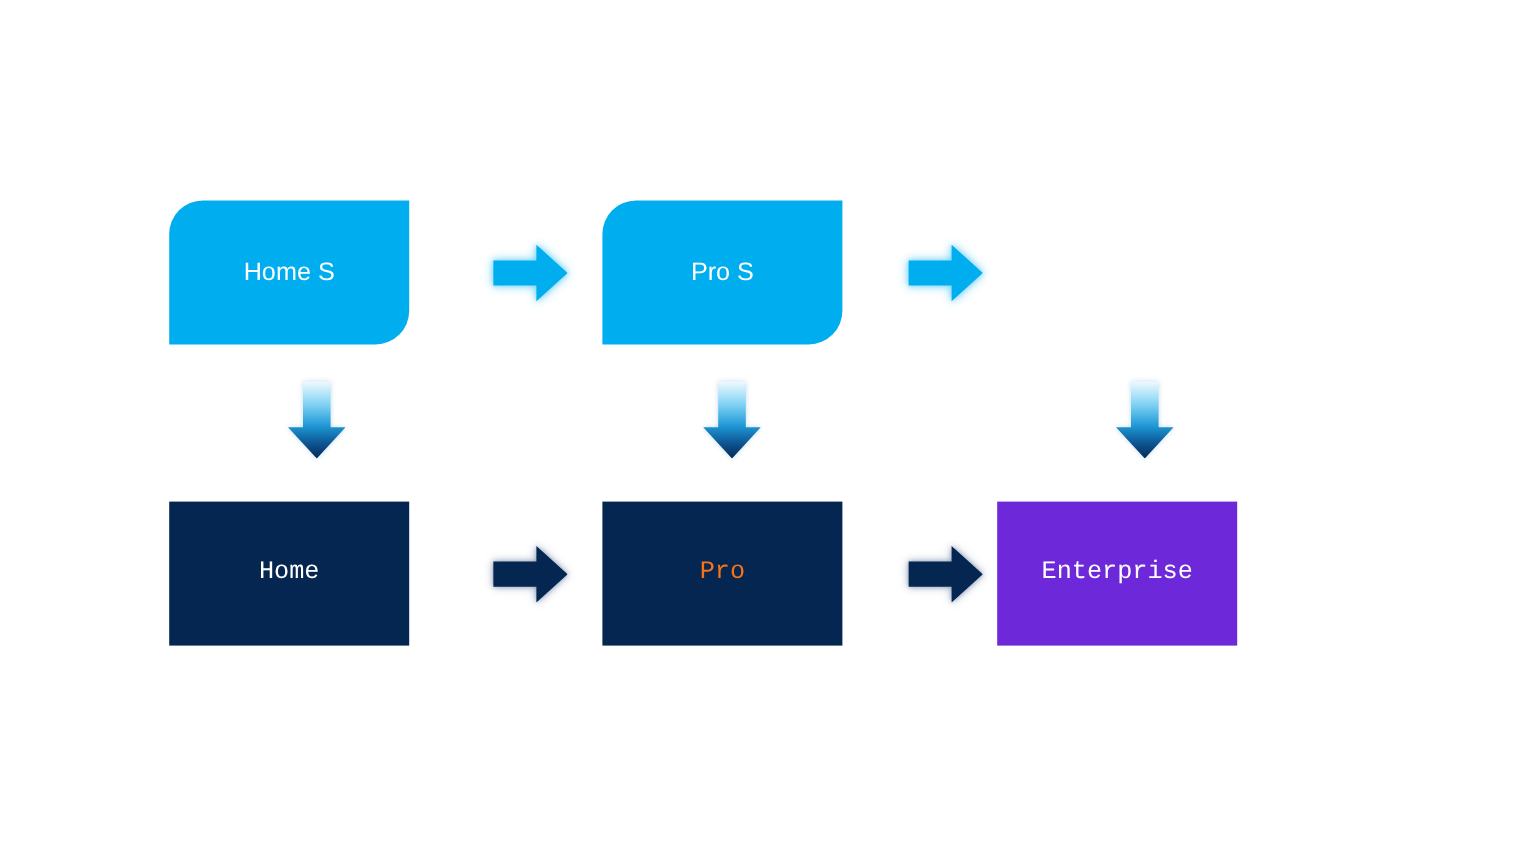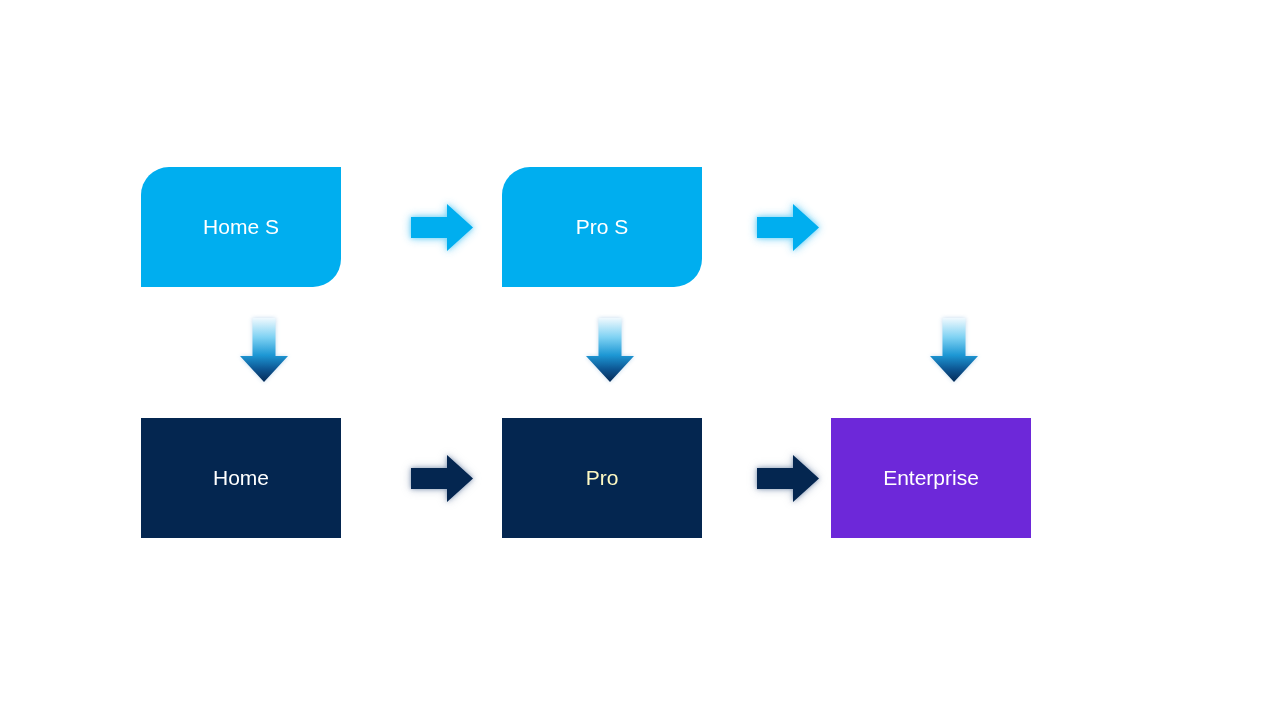--- a/index.html
+++ b/index.html
@@ -23,21 +23,21 @@
     display: flex;
     align-items: center;
     justify-content: center;
   }
   .box .label {
     font-size: 21px;
     line-height: 1.2;
     white-space: nowrap;
   }
   .box.top-row    { top: 167px; border-radius: 28px 0 28px 0; }
-  .box.bottom-row { top: 418px; border-radius: 0; }
+  .box.bottom-row { top: 418px; border-radius: 0; font-family: Liberation Mono, monospace; }
   .col1 { left: 141px; }
   .col2 { left: 486px; margin-left: 16px; }
   .col3 { left: 831px; }
 
   
   .arrow-right {
     position: absolute;
     width: 62px;
     height: 47px;
   }
@@ -106,21 +106,21 @@
     <path d="M12.5 0 H35.5 V38 H48 L24 64 L0 38 H12.5 Z" fill="url(#downGrad)"></path>
   </svg>
   <svg class="arrow-down down3" viewBox="0 0 48 64">
     <path d="M12.5 0 H35.5 V38 H48 L24 64 L0 38 H12.5 Z" fill="url(#downGrad)"></path>
   </svg>
 
   <div class="box bottom-row col1" style="background-color: rgb(4, 38, 80);">
     <span class="label" style="color: rgb(255, 255, 255);">Home</span>
   </div>
   <div class="box bottom-row col2" style="background-color: rgb(4, 38, 80);">
-    <span class="label" style="color: #fef9c3;">Pro</span>
+    <span class="label" style="color: #f97316;">Pro</span>
   </div>
   <div class="box bottom-row col3" style="background-color: #6d28d9;">
     <span class="label" style="color: rgb(255, 255, 255);">Enterprise</span>
   </div>
 
   <svg class="arrow-right row-bottom dark gap1" viewBox="0 0 62 47">
     <path d="M0 13 H36 V0 L62 23.5 L36 47 V34 H0 Z" fill="#042650"></path>
   </svg>
   <svg class="arrow-right row-bottom dark gap2" viewBox="0 0 62 47">
     <path d="M0 13 H36 V0 L62 23.5 L36 47 V34 H0 Z" fill="#042650"></path>

